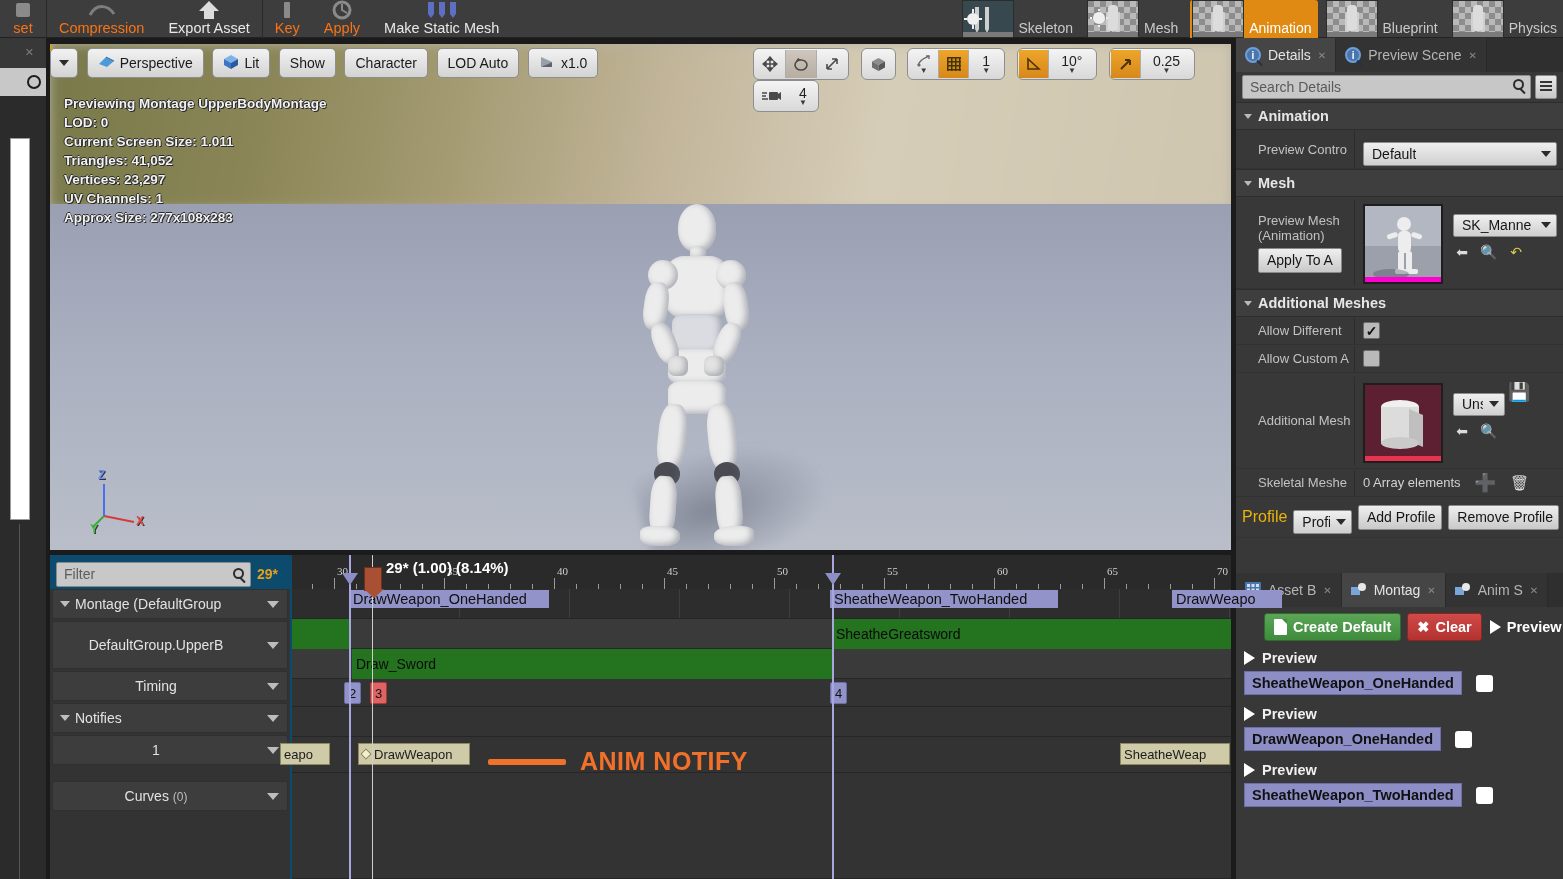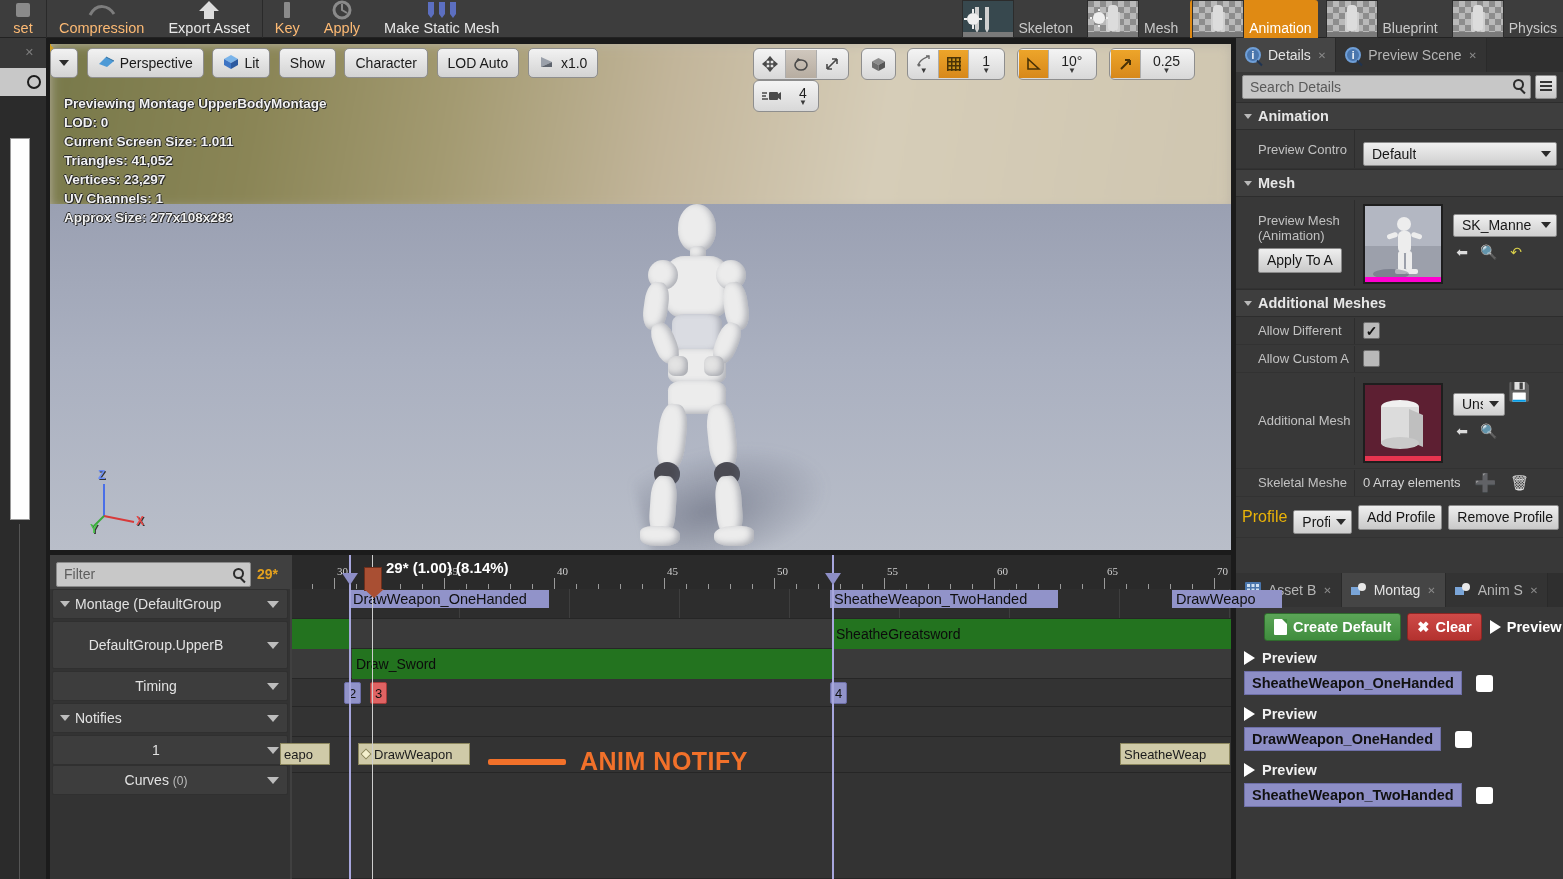--- a/index.html
+++ b/index.html
@@ -11,21 +11,21 @@
   }
 
   
   #topbar{
     position:absolute; left:0; top:0; width:1563px; height:38px;
     background:#3d3d3d; border-bottom:1px solid #222;
   }
   .tb-group{ position:absolute; top:0; height:38px; display:flex; align-items:flex-end; }
   .tb-item{
     display:flex; flex-direction:column; align-items:center; justify-content:flex-end;
-    height:38px; padding:0 12px 2px 12px; color:#fdba74; font-size:14.5px; white-space:nowrap;
+    height:38px; padding:0 12px 2px 12px; color:#f97316; font-size:14.5px; white-space:nowrap;
   }
   .tb-item.enabled{ color:#e8e8e8; }
   .tb-ico{ height:20px; display:flex; align-items:flex-end; margin-bottom:1px; }
   .tb-sep{ width:1px; background:#2a2a2a; height:38px; }
   #tb-left{ left:0; }
   .tb-label{ line-height:15px; }
 
   
   #modebar{ position:absolute; right:0; top:0; height:38px; display:flex; align-items:flex-end; }
   .modetab{
@@ -197,21 +197,21 @@
   .slotrow{ display:flex; align-items:center; gap:14px; padding:2px 8px 8px 8px; }
   .slotchip{
     background:#8d8ec6; border:1px solid #6e6fa8; color:#111; font-weight:bold; font-size:14.5px;
     padding:3px 7px; white-space:nowrap;
   }
   .wchk{ width:17px; height:17px; background:#fff; border-radius:3px; }
   .pagefold{ width:13px; height:16px; background:#fff; border-radius:1px; position:relative; }
   .pagefold::after{ content:""; position:absolute; right:0; top:0; border-top:5px solid #3f8c3d; border-left:5px solid transparent; }
 
   
-  #timeline{ position:absolute; left:50px; top:555px; width:1181px; height:324px; background:#404040; }
+  #timeline{ position:absolute; left:50px; top:555px; width:1181px; height:324px; background:#0c4a6e; }
   #tl-head{ height:34px; display:flex; align-items:center; gap:6px; padding:4px 6px 0 6px; }
   #tl-filter{
     width:195px; height:25px; background:#c8c8c8; border:1px solid #8a8a8a; border-radius:2px;
     color:#5d5d5d; font-size:14px; display:flex; align-items:center; padding:0 22px 0 7px; position:relative;
   }
   #tl-count{ color:#e3a01e; font-size:14px; font-weight:bold; }
   #tl-tracks{ position:absolute; left:0; top:34px; width:240px; bottom:0; background:#333; }
   .trow{ height:30px; background:#3d3d3d; border:1px solid #303030; border-radius:2px;
     margin:0 2px 0 2px; display:flex; align-items:center; color:#e2e2e2; font-size:14px; }
   .trow .tname{ flex:1; overflow:hidden; white-space:nowrap; }
@@ -844,21 +844,21 @@
       <span class="tcaret">
           <i></i>
         </span>
     </div>
     <div class="trow" style="margin-top:2px">
       <span class="tname" style="text-align:center">1</span>
       <span class="tcaret">
           <i></i>
         </span>
     </div>
-    <div class="trow" style="margin-top:0">
+    <div class="trow" style="margin-top:16px">
       <span class="tname" style="text-align:center">
         <span>Curves</span>
         <span style="font-size:12px;color:#bdbdbd">(0)</span>
       </span>
       <span class="tcaret">
           <i></i>
         </span>
     </div>
   </div>
 

